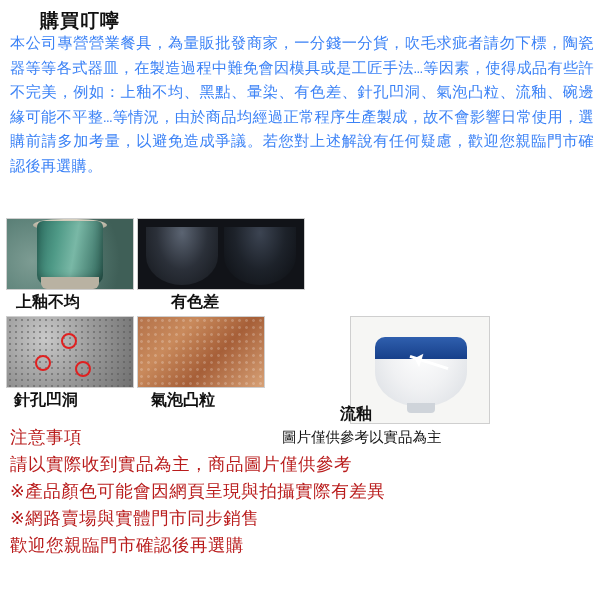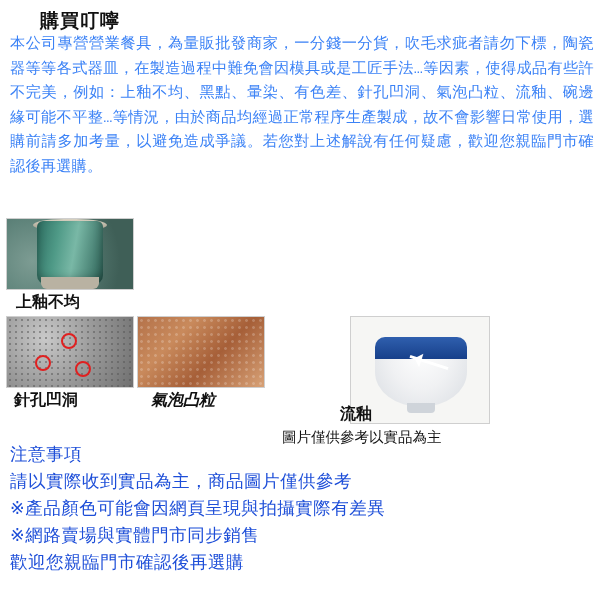--- a/index.html
+++ b/index.html
@@ -169,23 +169,22 @@
     color:#111111;
     white-space: nowrap;
   }
   
   .notice {
     position: absolute;
     left: 10px; top: 424px;
     width: 584px;
     font-size: 17.5px;
     line-height: 27px;
-    color: #1d4ed8;
+    color: #b91c1c;
     letter-spacing: .5px;
-    margin-top: 17px;
   }
   .notice div { white-space: nowrap; }
 </style>
 </head>
 <body>
 
 <div id="page">
 
   <div class="heading">購買叮嚀</div>
 
@@ -199,40 +198,47 @@
         <div class="photo p1">
           <div class="rim"></div>
           <div class="pot"></div>
           <div class="base"></div>
         </div>
         <div class="caption" style="left:10px; top:74px;">上釉不均</div>
       </div>
 
 
 
+      <div class="cell">
+        <div class="photo p4">
+          <div class="b1"></div>
+          <div class="b2"></div>
+        </div>
+        <div class="caption" style="left:34px; top:74px;">有色差</div>
+      </div>
 
     </div>
 
     <div class="photo-row" style="margin-top:26px;">
 
       <div class="cell">
         <div class="photo p5">
           <div class="speck"></div>
           <div class="ring" style="left:54px; top:16px;"></div>
           <div class="ring" style="left:28px; top:38px;"></div>
           <div class="ring" style="left:68px; top:44px;"></div>
         </div>
         <div class="caption" style="left:8px; top:74px;text-align:right;">針孔凹洞</div>
       </div>
 
       <div class="cell">
         <div class="photo p6">
           <div class="bump"></div>
         </div>
-        <div class="caption" style="left:14px; top:74px;font-style:italic;">氣泡凸粒</div>
+        <div class="caption" style="left:14px; top:74px;">氣泡凸粒</div>
       </div>
 
       <div class="cell" style="margin-left:38px;padding-left:44px;">
         <div class="photo p7">
           <div class="cup"></div>
           <div class="blueband"></div>
           <div class="foot"></div>
           <div class="arrow2"></div>
         </div>
         <div class="caption" style="left:34px; top:88px;">流釉</div>

